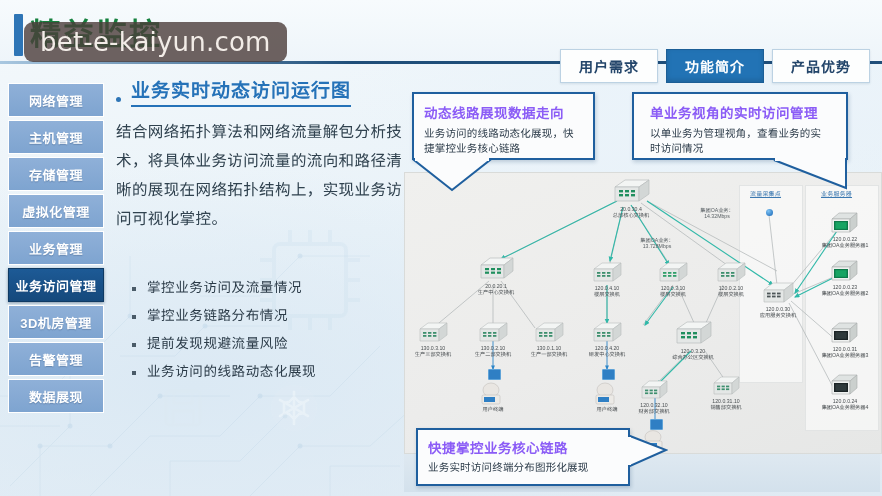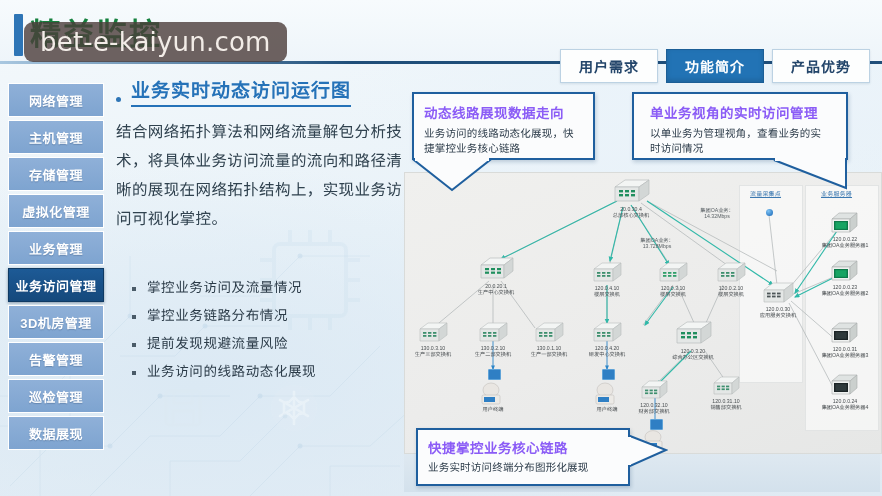--- a/index.html
+++ b/index.html
@@ -175,21 +175,20 @@
 
   <div class="sidebar">
     <div class="side-item">网络管理</div>
     <div class="side-item">主机管理</div>
     <div class="side-item">存储管理</div>
     <div class="side-item">虚拟化管理</div>
     <div class="side-item">业务管理</div>
     <div class="side-item active">业务访问管理</div>
     <div class="side-item">3D机房管理</div>
     <div class="side-item">告警管理</div>
-    <div class="side-item">巡检管理</div>
     <div class="side-item">数据展现</div>
   </div>
 
   <div class="copy">
     <div class="copy-head">
       <div class="dot"></div>
       <div class="copy-title">业务实时动态访问运行图</div>
     </div>
     <div class="copy-body">结合网络拓扑算法和网络流量解包分析技术，将具体业务访问流量的流向和路径清晰的展现在网络拓扑结构上，实现业务访问可视化掌控。</div>
   </div>

